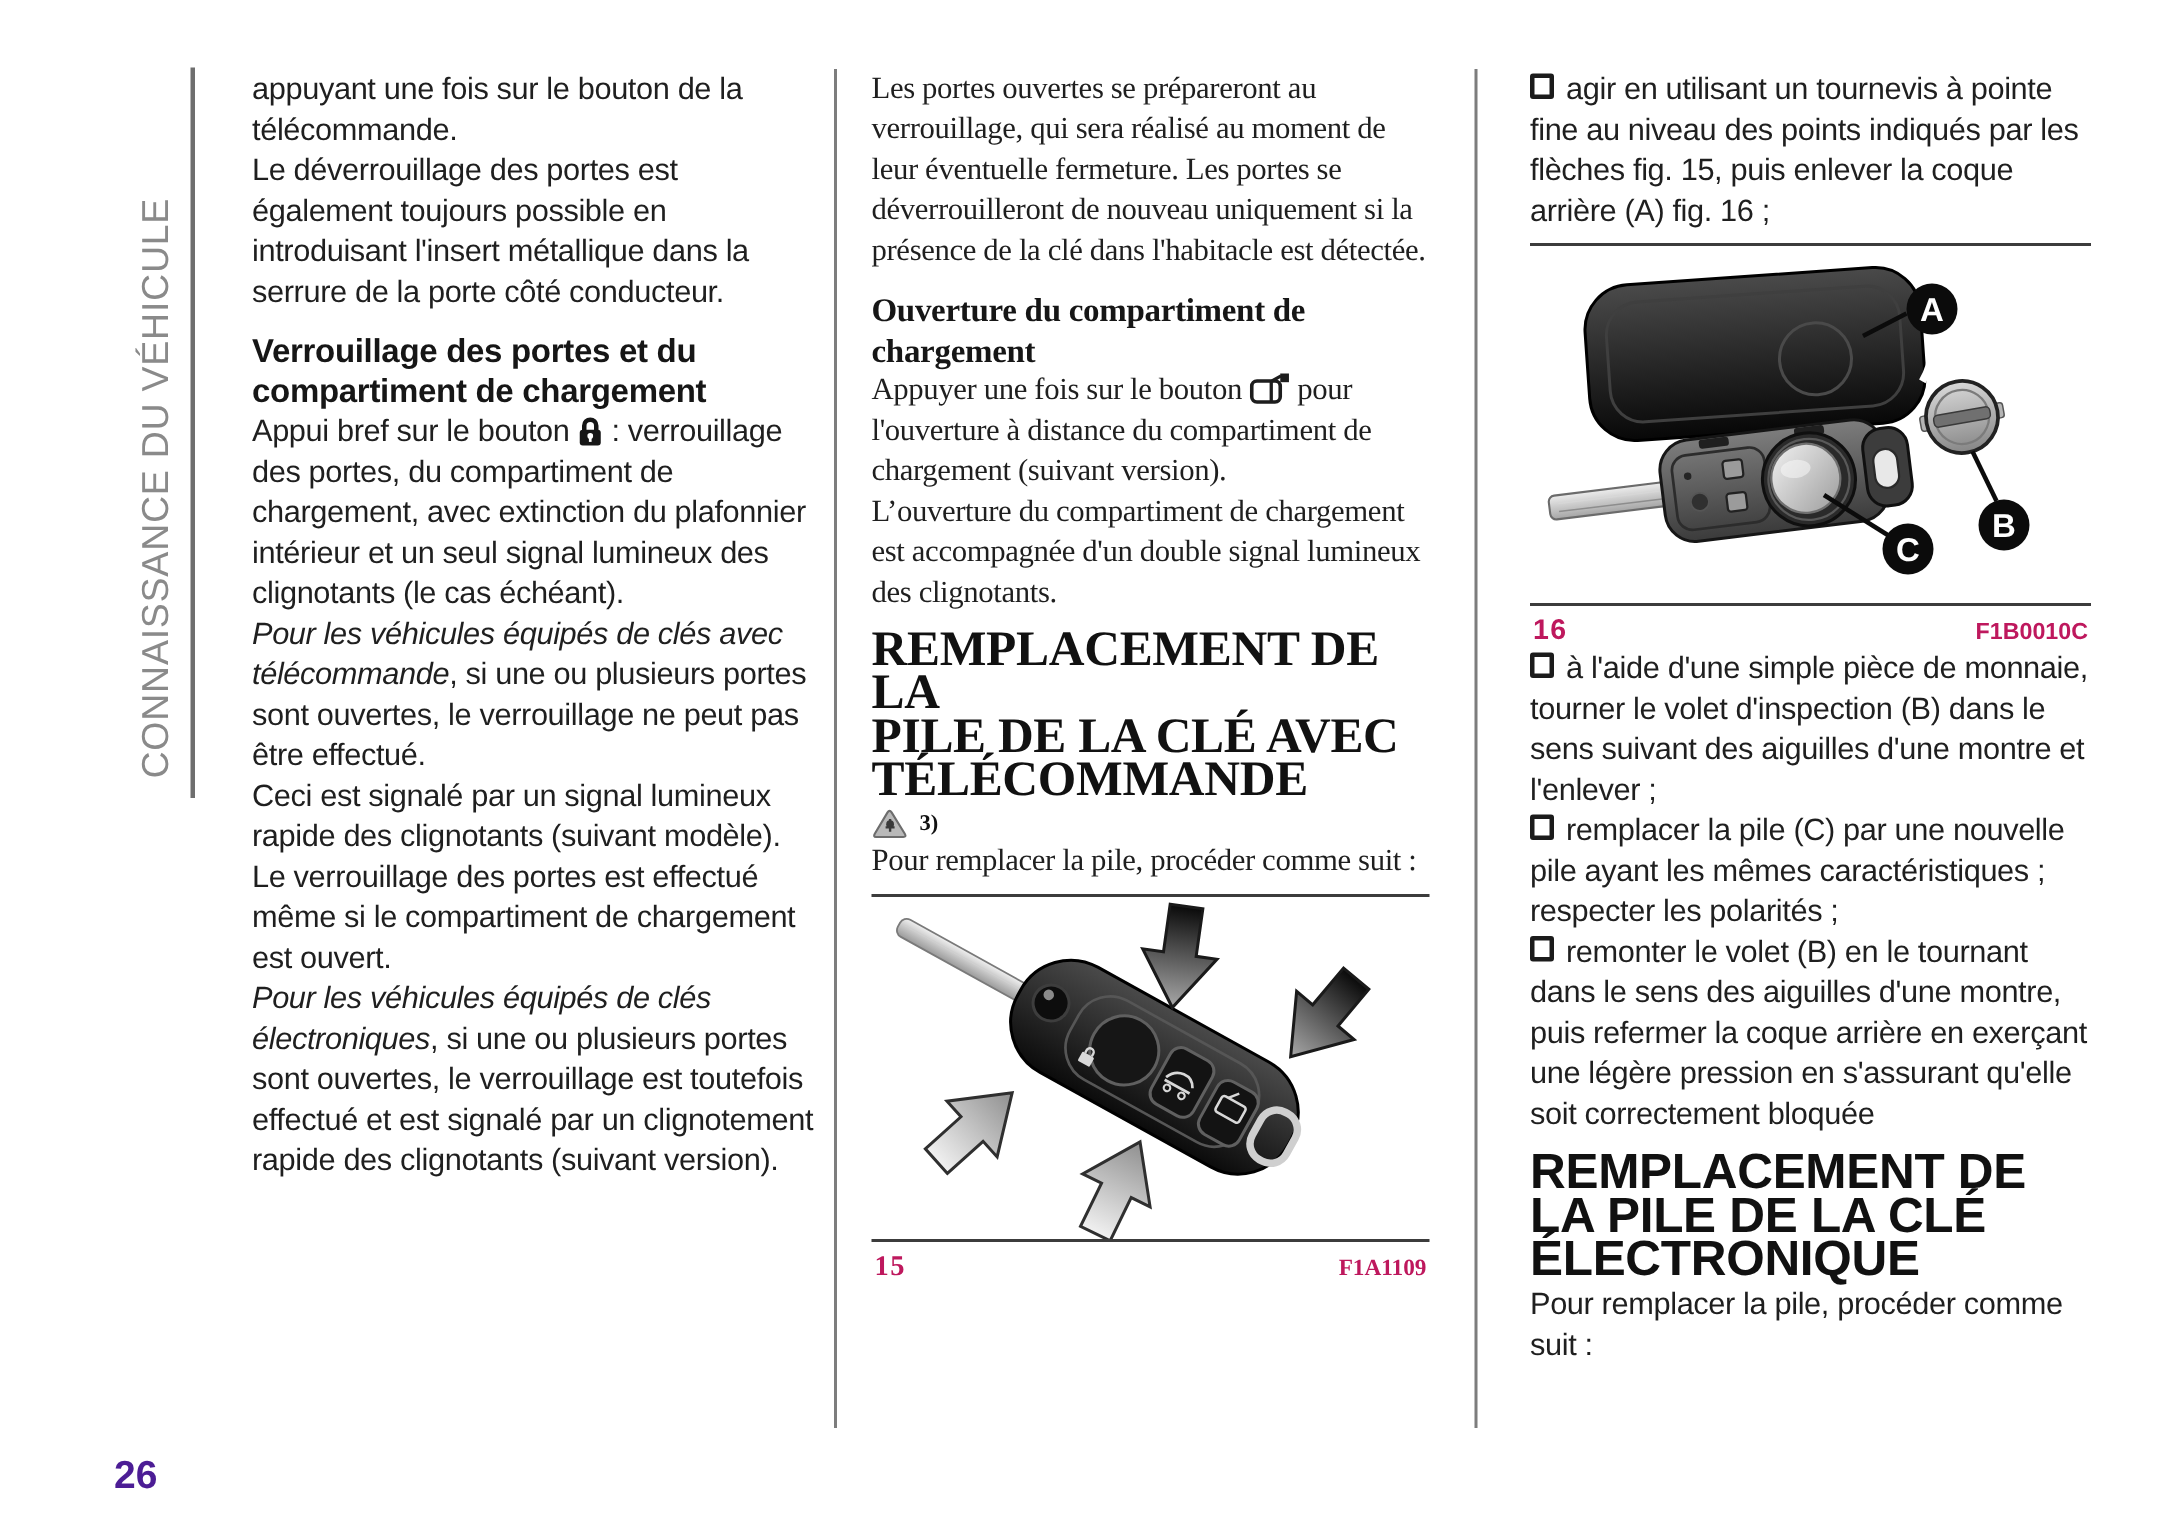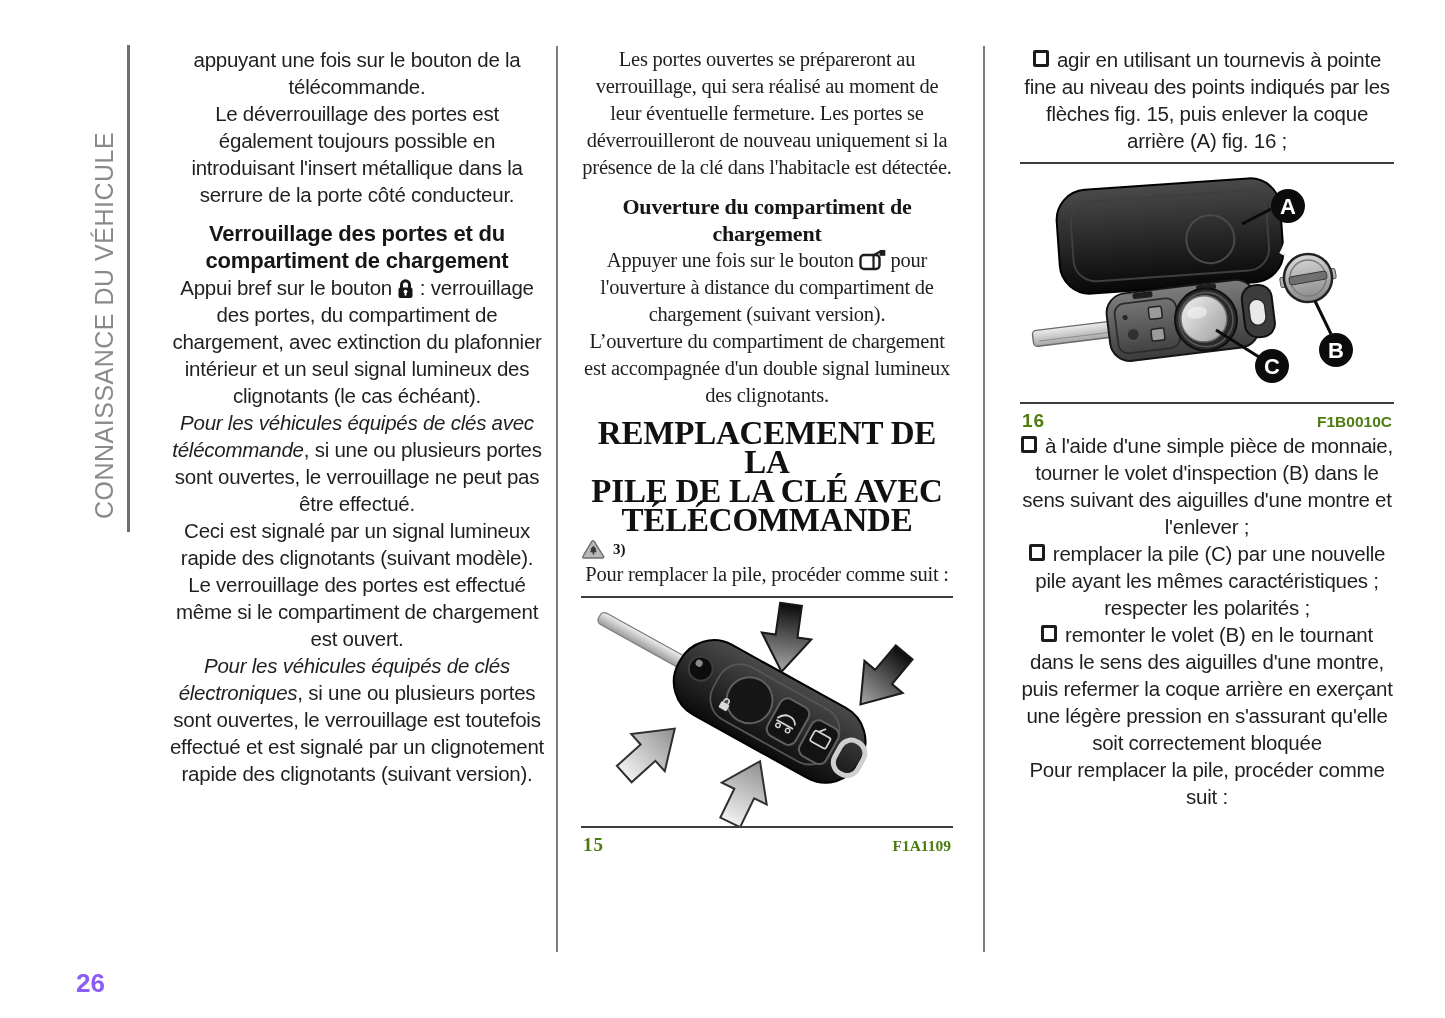--- a/index.html
+++ b/index.html
@@ -4,28 +4,28 @@
 <style>
   html,body{margin:0;padding:0;background:#ffffff;}
   body{width:1445px;height:1018px;position:relative;overflow:hidden;
        font-family:"Liberation Sans","DejaVu Sans",sans-serif;color:#1f1f1f;}
 
   
   .sidebar-label{position:absolute;top:519px;left:90px;transform:rotate(-90deg);
        transform-origin:0 0;white-space:nowrap;font-size:25px;letter-spacing:.5px;
        color:#8a8a8a;}
   .sidebar-rule{position:absolute;left:127px;top:45px;width:3px;height:487px;background:#6e6e6e;}
-  .page-number{position:absolute;left:76px;top:968px;font-size:26px;font-weight:bold;color:#8b5cf6;}
+  .page-number{position:absolute;left:76px;top:968px;font-size:26px;font-weight:bold;color:#4c1d95;}
 
   
   .colrule{position:absolute;top:46px;width:2px;height:906px;background:#7d7d7d;}
   .colrule.c1{left:556px;} .colrule.c2{left:983px;}
 
   
-  .col{position:absolute;top:46px;text-align:center;}
+  .col{position:absolute;top:46px;}
   .col1{left:168px;width:378px;}
   .col2{left:581px;width:372px;font-family:Liberation Serif, serif;}
   .col3{left:1020px;width:374px;}
 
   p.b{margin:0;font-size:20.5px;line-height:27px;letter-spacing:-.25px;}
   .it{font-style:italic;}
   h3.sub{margin:12px 0 0 0;font-size:22px;line-height:27px;font-weight:bold;
          white-space:pre-line;letter-spacing:-.2px;color:#161616;}
   h2.caps{margin:10px 0 3px 0;font-size:33px;line-height:29px;font-weight:bold;
           white-space:pre-line;letter-spacing:-.2px;color:#111;}
@@ -34,21 +34,21 @@
       border-radius:2px;margin-right:8px;}
 
   .ic-inline{vertical-align:-4px;}
 
   .noterow{display:flex;align-items:center;gap:7px;margin:4px 0 1px 0;}
   .noteref{font-size:15px;font-weight:bold;color:#111;}
 
   .figrule{border:0;border-top:2px solid #3c3c3c;margin:0;}
   .figrule.top{margin-top:8px;}
   .figcap{display:flex;justify-content:space-between;align-items:baseline;
-          padding:6px 2px 0 2px;font-weight:bold;color:#4d7c0f;}
+          padding:6px 2px 0 2px;font-weight:bold;color:#be185d;}
   .fignum{font-size:19px;letter-spacing:1px;}
   .figcode{font-size:15.5px;}
   .figimg{display:block;}
   .gap-after-fig{margin-top:26px;}
 </style>
 </head>
 <body>
 
 <div class="sidebar-label">CONNAISSANCE DU VÉHICULE</div>
 <div class="sidebar-rule"></div>
@@ -238,14 +238,17 @@
   </svg>
   <hr class="figrule">
   <div class="figcap">
     <span class="fignum">16</span>
     <span class="figcode">F1B0010C</span>
   </div>
 
   <p class="b gap-after-fig"><span class="sq"></span><span>à l'aide d'une simple pièce de monnaie, tourner le volet d'inspection (B) dans le sens suivant des aiguilles d'une montre et l'enlever ;</span></p>
   <p class="b"><span class="sq"></span><span>remplacer la pile (C) par une nouvelle pile ayant les mêmes caractéristiques ; respecter les polarités ;</span></p>
   <p class="b"><span class="sq"></span><span>remonter le volet (B) en le tournant dans le sens des aiguilles d'une montre, puis refermer la coque arrière en exerçant une légère pression en s'assurant qu'elle soit correctement bloquée</span></p>
+  <h2 class="caps">REMPLACEMENT DE
+LA PILE DE LA CLÉ
+ÉLECTRONIQUE</h2>
   <p class="b">Pour remplacer la pile, procéder comme suit :</p>
 </div>
 
 </body></html>

